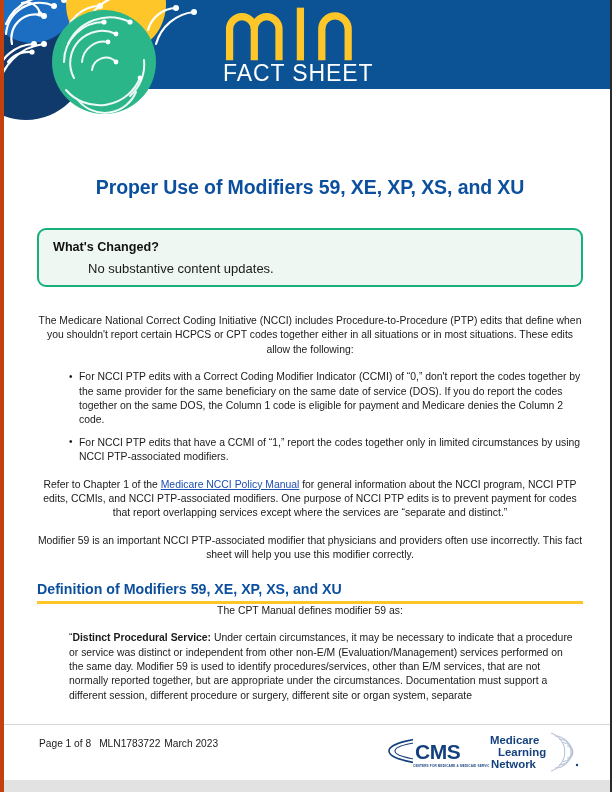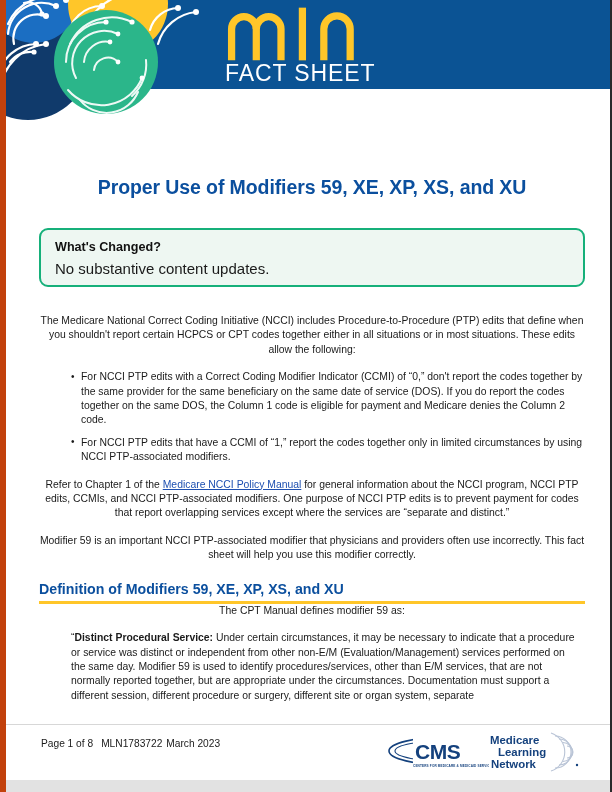--- a/index.html
+++ b/index.html
@@ -10,21 +10,21 @@
   body {
     font-family: "Liberation Sans", sans-serif;
   }
   .page {
     position: relative;
     width: 612px;
     height: 792px;
     background: #ffffff;
     overflow: hidden;
     box-sizing: border-box;
-    border-left: 6px solid #c2410c;
+    border-left: 4px solid #c2410c;
     border-right: 2px solid #2a2a2a;
   }
 
   
   .header {
     position: absolute;
     left: 0; top: 0;
     width: 612px;
     height: 120px;
   }
@@ -100,23 +100,24 @@
     padding: 9px 14px 0 14px;
   }
   .wc-title {
     color: #111111;
     font-size: 12.6px;
     font-weight: 700;
     line-height: 16px;
   }
   .wc-body {
     color: #1a1a1a;
-    font-size: 15px;
+    font-size: 13px;
     line-height: 15px;
     margin-top: 6px;
+    margin-left: 35px;
   }
 
   
   .content {
     position: absolute;
     left: 33px;
     top: 314px;
     width: 546px;
   }
   p.body-par {

